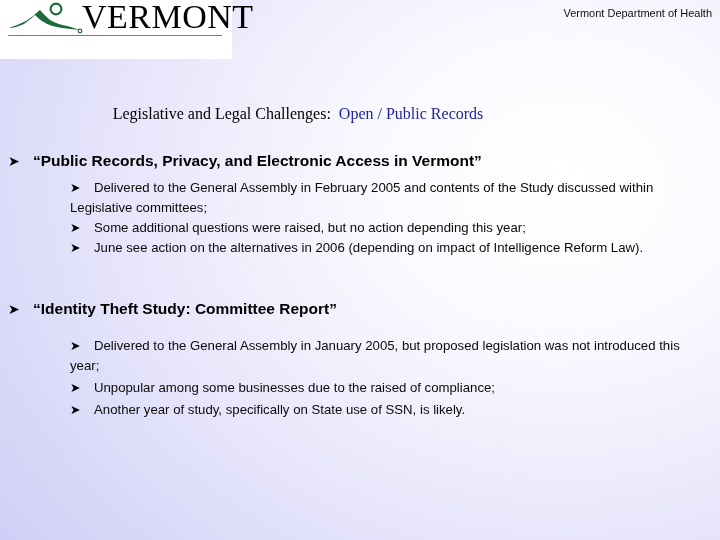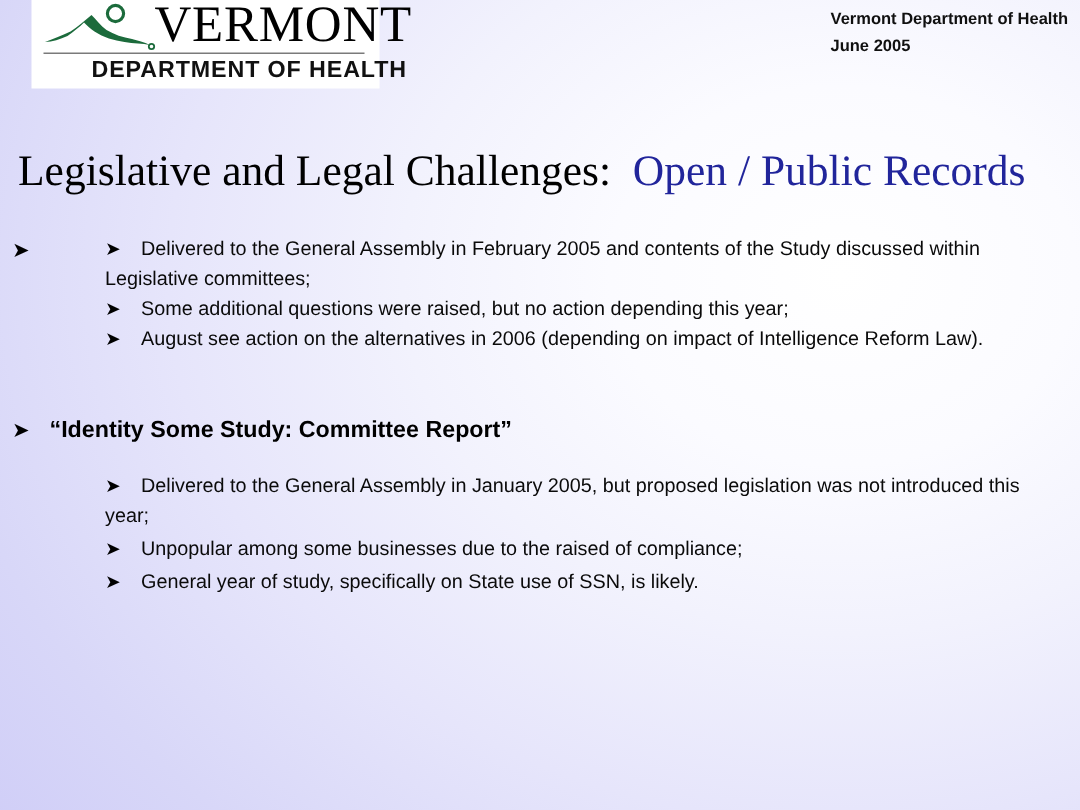--- a/index.html
+++ b/index.html
@@ -34,21 +34,20 @@
   }
 
   
   #logo {
     position: absolute;
     left: 0px;
     top: 0px;
     width: 232px;
     height: 59px;
     background: #ffffff;
-    margin-left: 21px;
   }
   #logo-top {
     position: relative;
     height: 36px;
   }
   #logo-mountain {
     position: absolute;
     left: 8px;
     top: 2px;
     width: 80px;
@@ -84,38 +83,37 @@
     letter-spacing: 0.6px;
     color: #111111;
     white-space: nowrap;
   }
 
   
   #header-right {
     position: absolute;
     right: 8px;
     top: 4px;
-    text-align: left;
+    text-align: center;
     font-family: "Liberation Sans", sans-serif;
     font-size: 11px;
     color: #101010;
     line-height: 18px;
-    font-weight: bold;
   }
   #header-right div { white-space: nowrap; }
 
   
   #title {
     position: absolute;
-    left: 12px;
+    left: 0;
     top: 99px;
     width: 596px;
     text-align: center;
     font-family: "Liberation Serif", serif;
-    font-size: 29px;
+    font-size: 16px;
     line-height: 30px;
     white-space: nowrap;
   }
   #title .t-black { color: #000000; }
   #title .t-blue  { color: #21259b; }
 
   
   #body {
     position: absolute;
     left: 0;
@@ -188,69 +186,68 @@
       <span id="logo-mountain">
         <svg width="80" height="32" viewBox="0 0 80 32" xmlns="http://www.w3.org/2000/svg">
           <path d="M1 26 C6 24 12 22 18 19 C23 16 27 12 32 8 C35 11 38 15 42 18 C47 21 53 23 59 24 C63 25 67 26 71 28 C66 27 60 27 54 26 C47 25 40 23 34 19 C31 17 29 15 27 13 C24 16 20 19 16 22 C11 24 6 26 1 26 Z" fill="#1c6b3c"></path>
           <circle cx="48" cy="7" r="5.4" fill="none" stroke="#1c6b3c" stroke-width="2.1"></circle>
           <circle cx="72" cy="29" r="1.8" fill="none" stroke="#1c6b3c" stroke-width="1.2"></circle>
         </svg>
       </span>
       <span id="logo-wordmark">VERMONT</span>
     </div>
     <div id="logo-rule"></div>
-    <div id="logo-sub">DEPARTMENT OF HEALTH</div>
   </div>
 
   <div id="header-right">
     <div>Vermont Department of Health</div>
-    <div>June 2005</div>
   </div>
 
   <div id="title">
     <span class="t-black">Legislative and Legal Challenges:</span><span class="t-black">&nbsp; </span><span class="t-blue">Open / Public Records</span>
   </div>
 
   <div id="body">
 
     <div>
       <div class="lvl1">
         <span class="bullet">➤</span>
+        <span>“Public Records, Privacy, and Electronic Access in Vermont”</span>
       </div>
       <div class="sublist" id="group1">
         <div class="lvl2">
           <span class="bullet">➤</span>
           <span class="txt">Delivered to the General Assembly in February 2005 and contents of the Study discussed within Legislative committees;</span>
         </div>
         <div class="lvl2">
           <span class="bullet">➤</span>
           <span class="txt">Some additional questions were raised, but no action depending this year;</span>
         </div>
         <div class="lvl2">
           <span class="bullet">➤</span>
-          <span class="txt">August see action on the alternatives in 2006 (depending on impact of Intelligence Reform Law).</span>
+          <span class="txt">June see action on the alternatives in 2006 (depending on impact of Intelligence Reform Law).</span>
         </div>
       </div>
     </div>
 
     <div id="group2-wrap">
       <div class="lvl1">
         <span class="bullet">➤</span>
-        <span>“Identity Some Study:  Committee Report”</span>
+        <span>“Identity Theft Study:  Committee Report”</span>
       </div>
       <div class="sublist" id="group2">
         <div class="lvl2">
           <span class="bullet">➤</span>
           <span class="txt">Delivered to the General Assembly in January 2005, but proposed legislation was not introduced this year;</span>
         </div>
         <div class="lvl2">
           <span class="bullet">➤</span>
           <span class="txt">Unpopular among some businesses due to the raised of compliance;</span>
         </div>
         <div class="lvl2">
           <span class="bullet">➤</span>
-          <span class="txt">General year of study, specifically on State use of SSN, is likely.</span>
+          <span class="txt">Another year of study, specifically on State use of SSN, is likely.</span>
         </div>
       </div>
     </div>
 
   </div>
 </div>
 
 </body></html>

